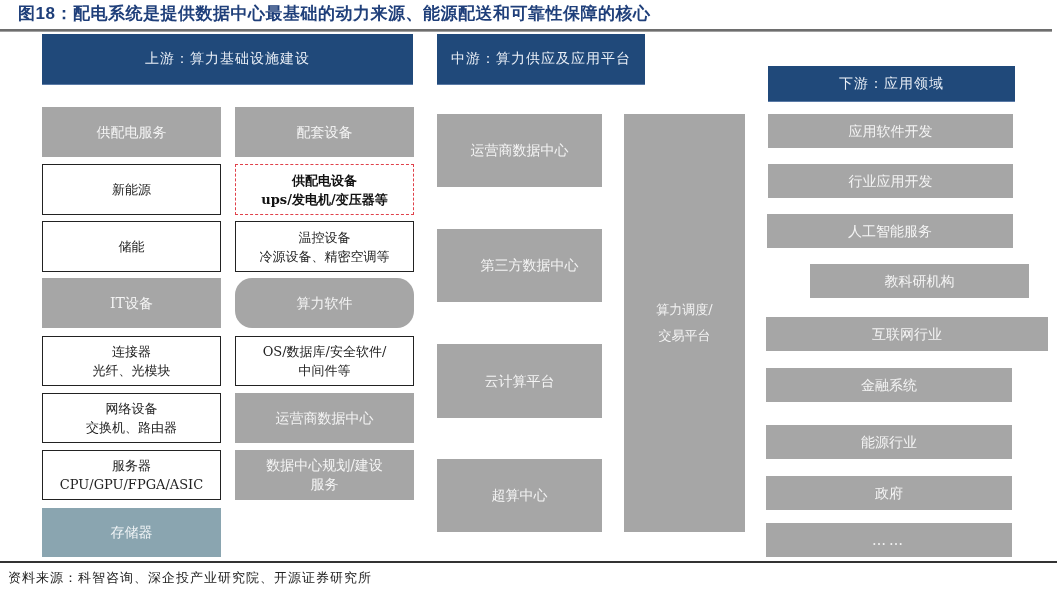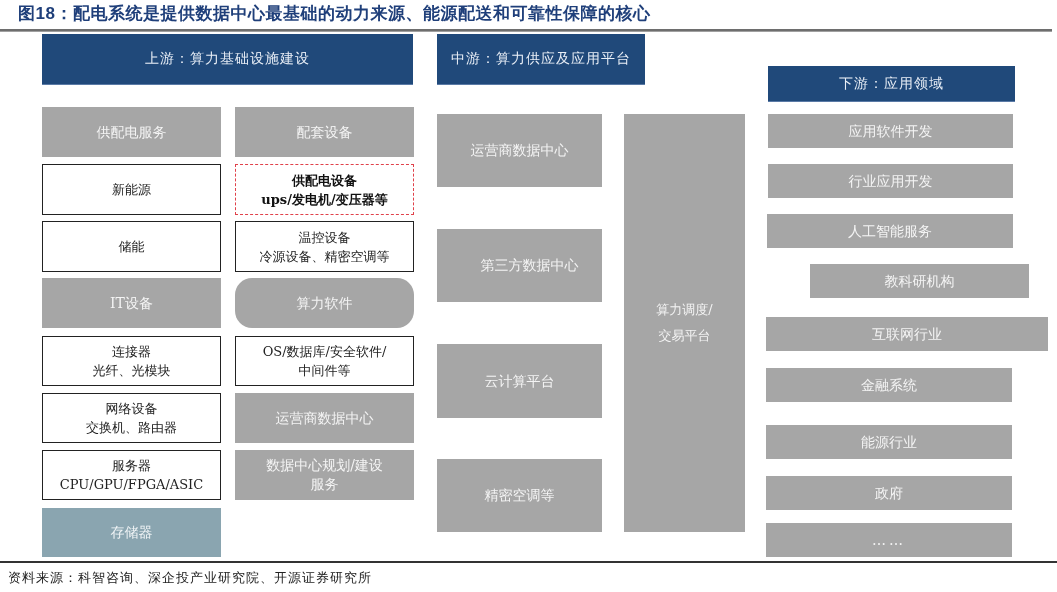--- a/index.html
+++ b/index.html
@@ -52,21 +52,21 @@
 <div class="abs box gray" style="left:235px;top:278px;width:179px;height:50px;border-radius:17px;">算力软件</div>
 <div class="abs box white" style="left:235px;top:336px;width:179px;height:50px;">OS/数据库/安全软件/
 中间件等</div>
 <div class="abs box gray" style="left:235px;top:393px;width:179px;height:50px;">运营商数据中心</div>
 <div class="abs box gray" style="left:235px;top:450px;width:179px;height:50px;">数据中心规划/建设
 服务</div>
 
 <div class="abs box gray" style="left:437px;top:114px;width:165px;height:73px;">运营商数据中心</div>
 <div class="abs box gray" style="left:437px;top:229px;width:165px;height:73px;padding-left:20px;">第三方数据中心</div>
 <div class="abs box gray" style="left:437px;top:344px;width:165px;height:74px;">云计算平台</div>
-<div class="abs box gray" style="left:437px;top:459px;width:165px;height:73px;">精密空调等</div>
+<div class="abs box gray" style="left:437px;top:459px;width:165px;height:73px;">超算中心</div>
 <div class="abs box gray big" style="left:624px;top:114px;width:121px;height:418px;">算力调度/
 交易平台</div>
 
 <div class="abs box gray" style="left:768px;top:114px;width:245px;height:34px;">应用软件开发</div>
 <div class="abs box gray" style="left:768px;top:164px;width:245px;height:34px;">行业应用开发</div>
 <div class="abs box gray" style="left:767px;top:214px;width:246px;height:34px;">人工智能服务</div>
 <div class="abs box gray" style="left:767px;top:264px;width:219px;height:34px;margin-left:43px;">教科研机构</div>
 <div class="abs box gray" style="left:766px;top:317px;width:282px;height:34px;">互联网行业</div>
 <div class="abs box gray" style="left:766px;top:368px;width:246px;height:34px;">金融系统</div>
 <div class="abs box gray" style="left:766px;top:425px;width:246px;height:34px;">能源行业</div>

